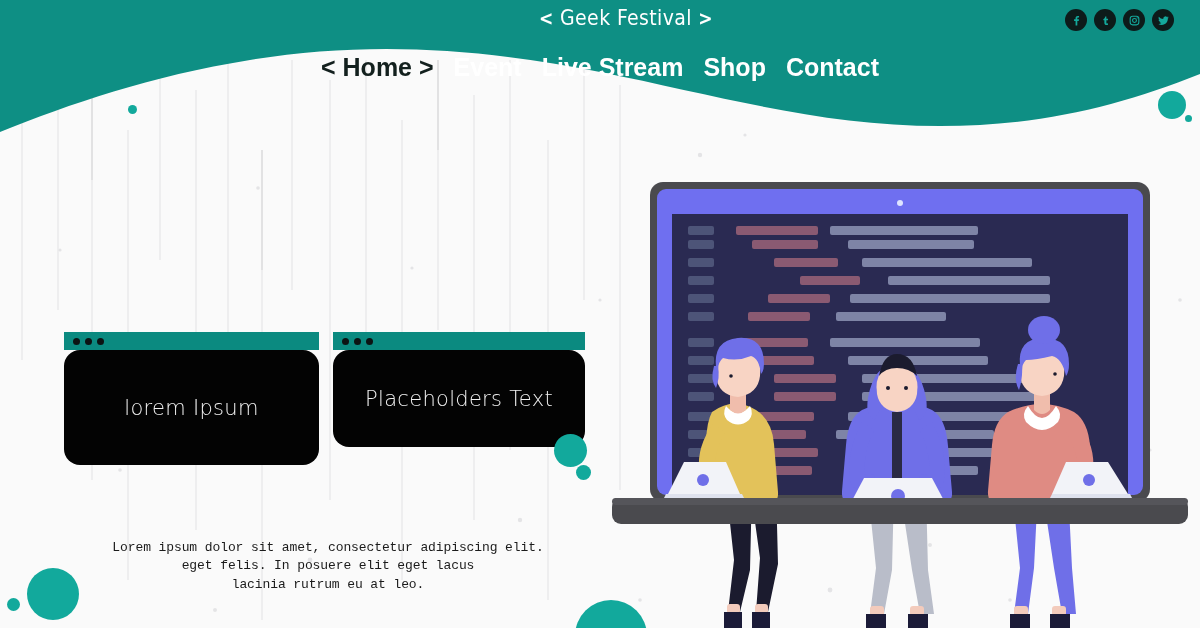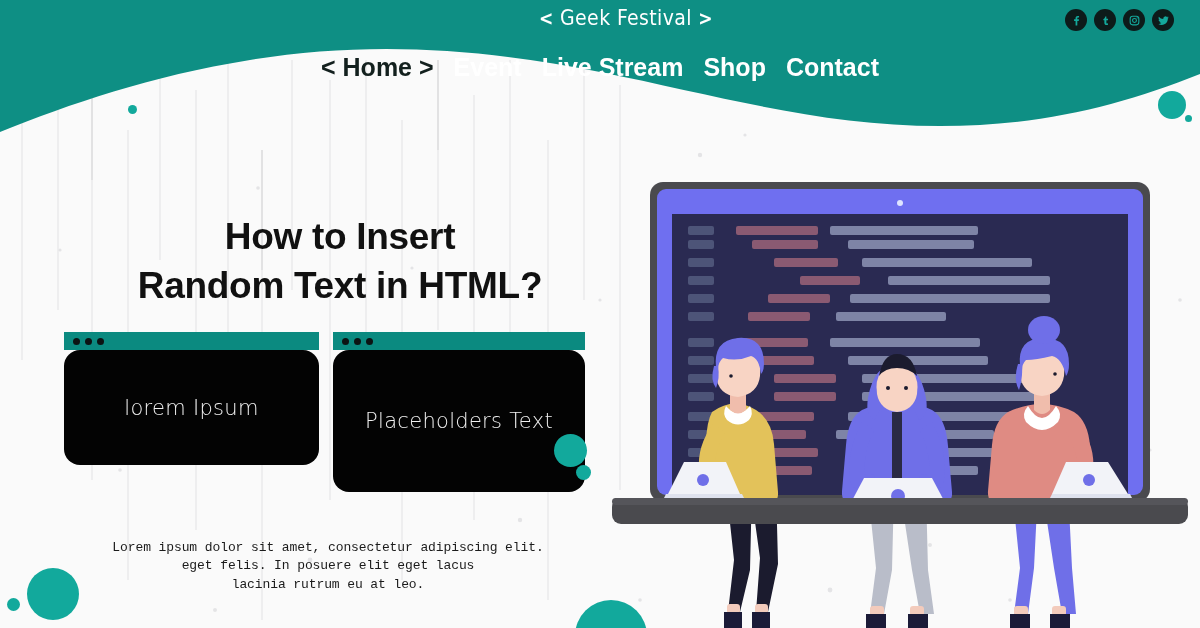--- a/index.html
+++ b/index.html
@@ -59,21 +59,21 @@
     background:#030303;display:flex;align-items:center;justify-content:center;
     box-sizing:border-box;position:relative;border-radius:16px;
   }
   .term .body .txt{
     color:#f0f0f0;font-size:21px;letter-spacing:.3px;
     font-family:"DejaVu Sans","Liberation Sans",sans-serif;font-weight:300;
   }
   .term-1 .bar,.term-1 .body{width:255px;}
   .term-1 .body{height:115px;}
   .term-2 .bar,.term-2 .body{width:252px;}
-  .term-2 .body{height:142px;}
+  .term-2 .body{height:97px;}
 
   .lorem{
     position:absolute;left:48px;top:539px;width:560px;text-align:center;
     font-family:"Liberation Mono","DejaVu Sans Mono",monospace;
     font-size:13px;line-height:1.42;color:#1b1b1b;letter-spacing:-.1px;
   }
 
   
   .deco{position:absolute;border-radius:50%;}
 
@@ -178,24 +178,20 @@
       <svg width="13" height="13" viewBox="0 0 24 24" fill="#14a89c">
           <path d="M21.5 6.3c-.7.32-1.5.54-2.3.64.83-.5 1.46-1.29 1.76-2.23-.77.46-1.63.79-2.54.97a4 4 0 0 0-6.82 3.65A11.36 11.36 0 0 1 3.36 5.14a4 4 0 0 0 1.24 5.34c-.65-.02-1.26-.2-1.8-.5v.05a4 4 0 0 0 3.2 3.92c-.58.16-1.2.18-1.79.07a4 4 0 0 0 3.74 2.78A8.04 8.04 0 0 1 2.5 18.5a11.33 11.33 0 0 0 6.14 1.8c7.36 0 11.4-6.1 11.4-11.4v-.52c.78-.57 1.46-1.28 2-2.08z"></path>
         </svg>
     </span>
   </div>
 
   <div class="deco" style="left:1158px;top:91px;width:28px;height:28px;background:#12a99c;"></div>
   <div class="deco" style="left:1185px;top:115px;width:7px;height:7px;background:#12a99c;"></div>
   <div class="deco" style="left:128px;top:105px;width:9px;height:9px;background:#12a99c;"></div>
 
-  <h1 class="headline">
-    <span>How to Insert</span><br>
-    <span>Random Text in HTML?</span>
-  </h1>
 
   <div class="terminals">
     <div class="term term-1">
       <div class="bar">
         <span class="dot"></span>
         <span class="dot"></span>
         <span class="dot"></span>
       </div>
       <div class="body">
         <span class="txt">lorem Ipsum</span>

